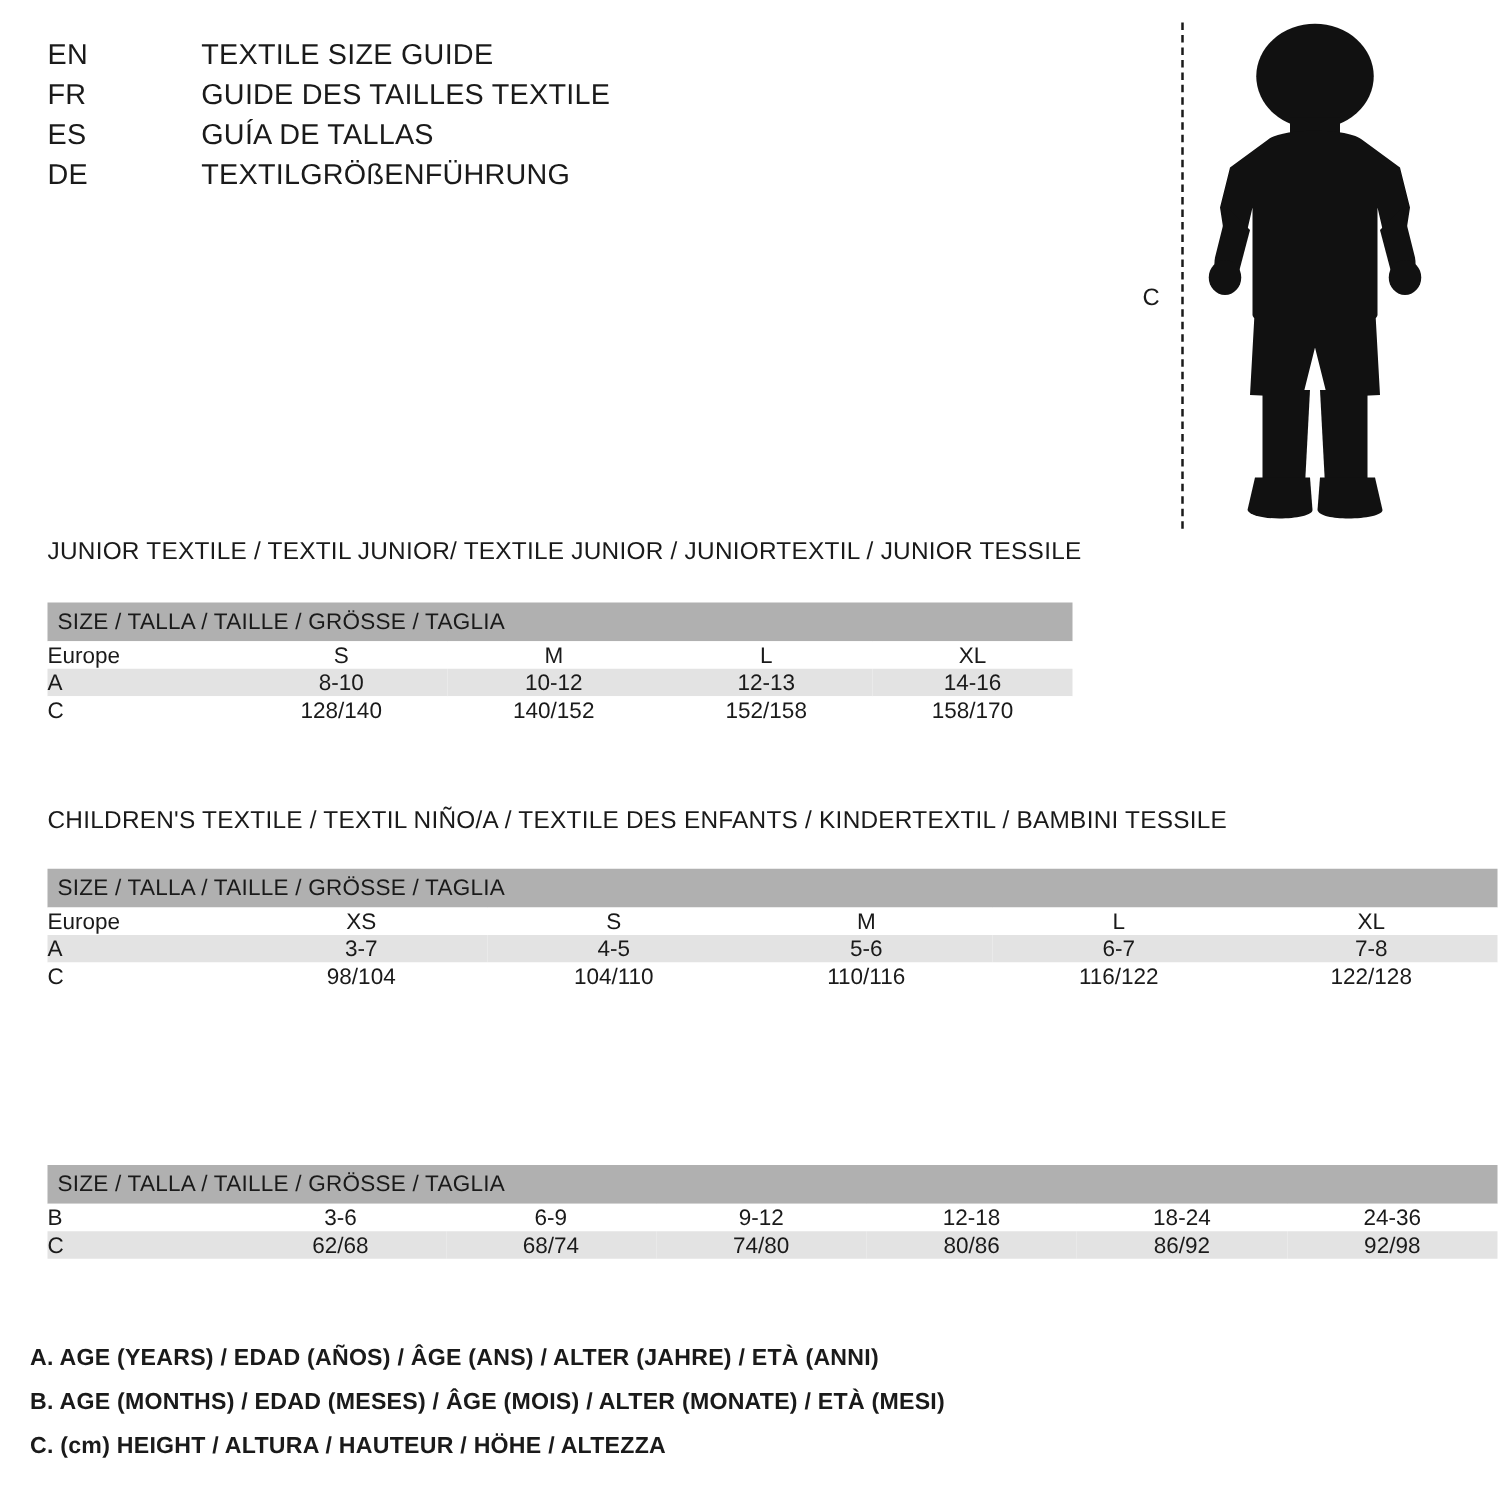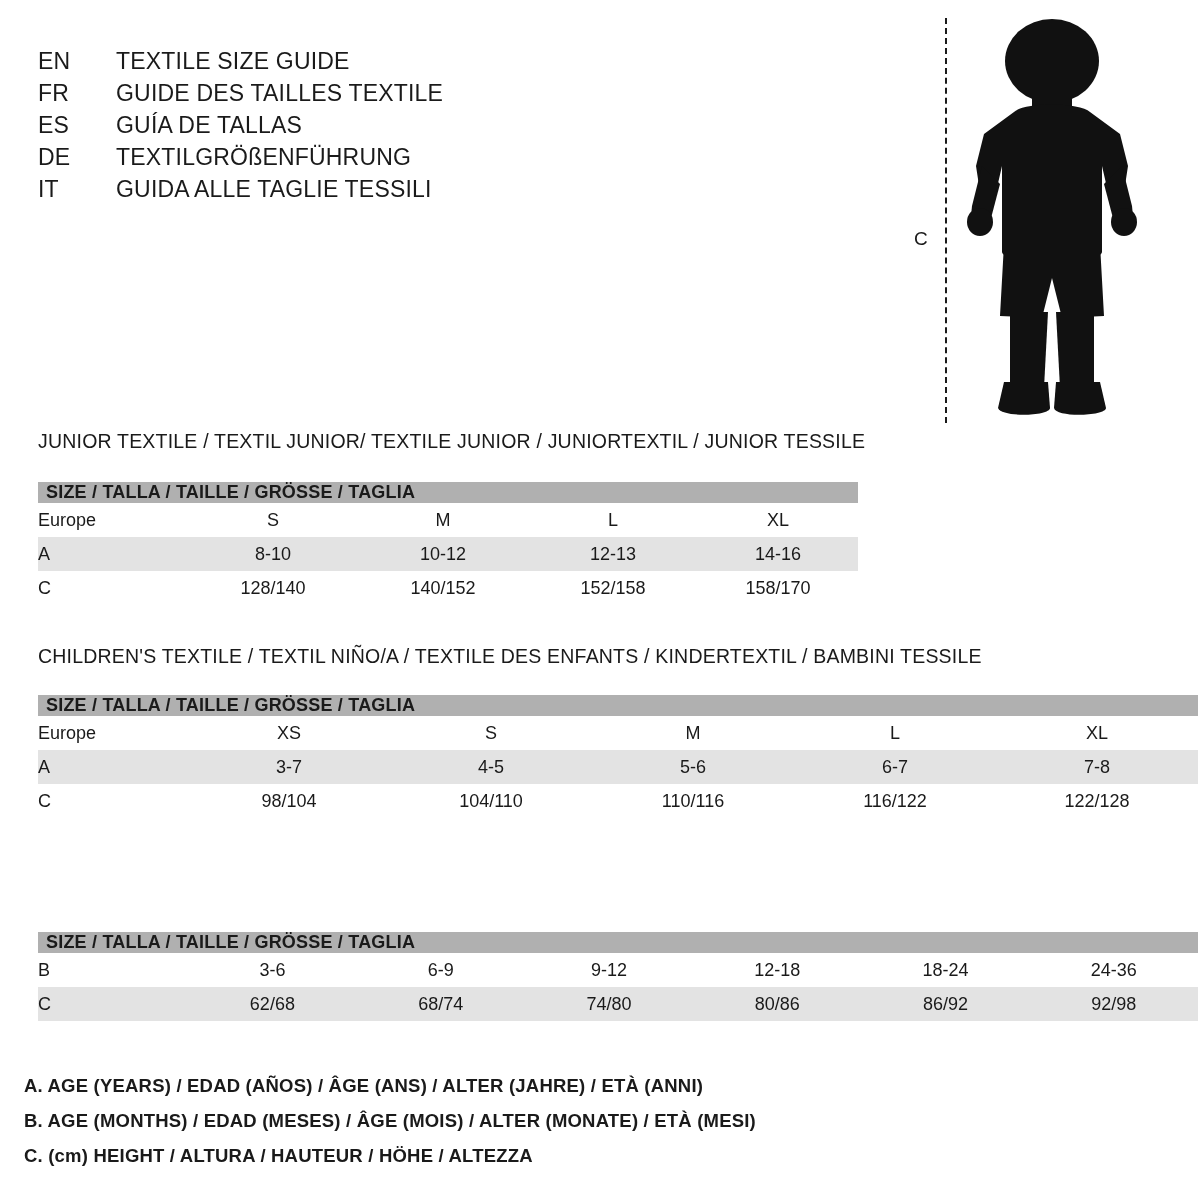--- a/index.html
+++ b/index.html
@@ -20,37 +20,38 @@
     position: relative;
     width: 1200px;
     height: 1200px;
     box-sizing: border-box;
   }
 
   
   .lang-block {
     position: absolute;
     left: 38px;
-    top: 48px;
+    top: 30px;
     width: 620px;
   }
   .lang-row {
     display: flex;
     align-items: baseline;
     height: 32px;
     font-size: 23px;
     letter-spacing: 0.2px;
   }
   .lang-code {
     width: 78px;
     flex: 0 0 78px;
     color: #1a1a1a;
   }
   .lang-text {
     color: #1a1a1a;
+    margin-left: 45px;
   }
 
   
   .figure-area {
     position: absolute;
     left: 900px;
     top: 10px;
     width: 260px;
     height: 420px;
   }
@@ -95,29 +96,29 @@
 
   
   .sizetable {
     position: absolute;
     border-collapse: collapse;
     font-size: 18px;
     color: #1a1a1a;
   }
   .sizetable td {
     padding: 0;
-    height: 34px;
+    height: 22px;
     vertical-align: middle;
   }
   .hdr-row td {
     background: #b0b0b0;
-    font-weight: bold;
+    font-weight: normal;
     font-size: 18px;
     padding-left: 8px;
-    height: 21px;
+    height: 31px;
     letter-spacing: 0.2px;
   }
   .row-shade td { background: #e3e3e3; }
   .row-plain td { background: #ffffff; }
   .lbl {
     padding-left: 8px;
     text-align: left;
   }
   .val {
     text-align: center;
@@ -153,24 +154,20 @@
       <span class="lang-text">GUIDE DES TAILLES TEXTILE</span>
     </div>
     <div class="lang-row">
       <span class="lang-code">ES</span>
       <span class="lang-text">GUÍA DE TALLAS</span>
     </div>
     <div class="lang-row">
       <span class="lang-code">DE</span>
       <span class="lang-text">TEXTILGRÖßENFÜHRUNG</span>
     </div>
-    <div class="lang-row">
-      <span class="lang-code">IT</span>
-      <span class="lang-text">GUIDA ALLE TAGLIE TESSILI</span>
-    </div>
   </div>
 
   <div class="figure-area">
     <div class="figure-label">C</div>
     <div class="figure-dashline"></div>
     <svg class="silhouette" viewBox="0 0 200 410">
       <g fill="#111111">
 
         <ellipse cx="100" cy="45" rx="47" ry="42"></ellipse>
 

